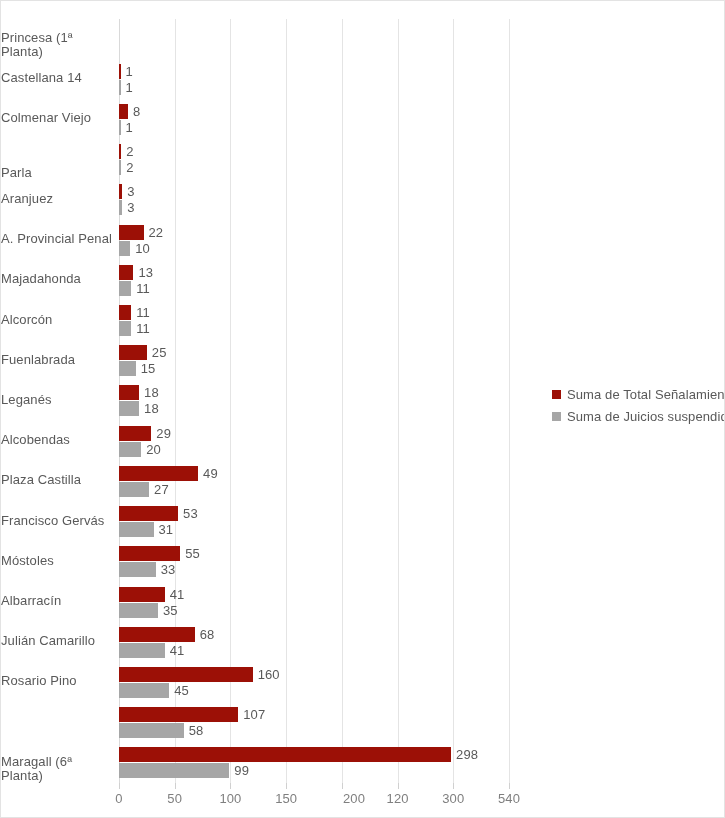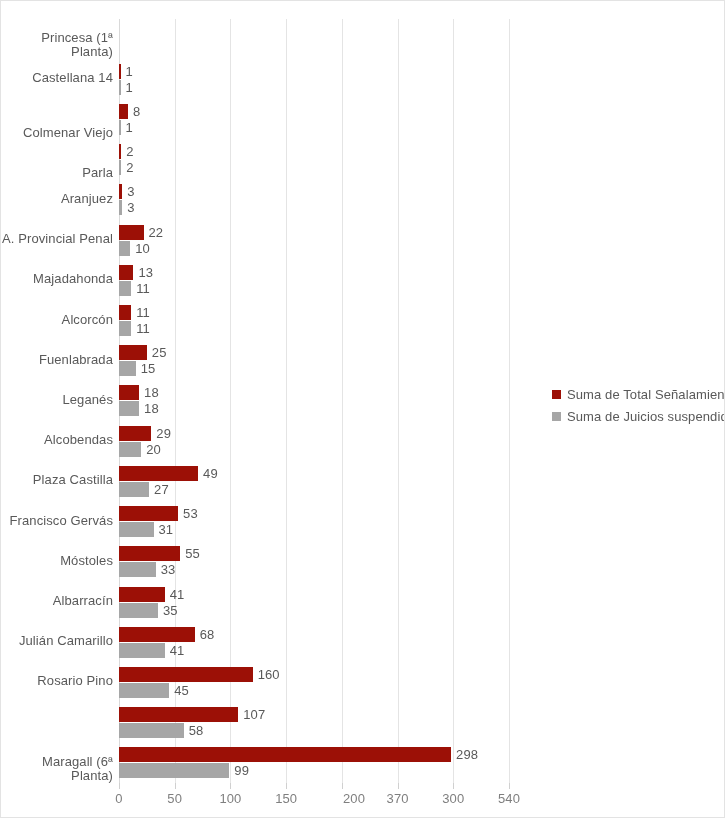--- a/index.html
+++ b/index.html
@@ -90,21 +90,21 @@
     position: absolute;
     left: 0;
     top: 18px;
     width: 112px;
     height: 764px;
   }
   .catlabel {
     position: absolute;
     right: 0;
     width: 112px;
-    text-align: right;
+    text-align: left;
     font-size: 13px;
     color: #595959;
     line-height: 1.1;
     letter-spacing: 0.1px;
   }
 
   
   #xaxis {
     position: absolute;
     left: 118px;
@@ -363,21 +363,21 @@
             <div class="bar series-1" title="Suma de Juicios suspendidos: 99" style="width: 110.314px;"></div>
             <span class="dlabel">99</span>
           </div>
         </div>
       </div>
   </div>
 
   <div id="catlabels">
       <div class="catlabel" style="top: 12.1053px;">Princesa (1ª Planta)</div>
       <div class="catlabel" style="top: 52.3158px;">Castellana 14</div>
-      <div class="catlabel" style="top: 107px;">Colmenar Viejo</div>
+      <div class="catlabel" style="top: 92px;">Colmenar Viejo</div>
       <div class="catlabel" style="top: 132.737px; margin-top: 14px;">Parla</div>
       <div class="catlabel" style="top: 172.947px;">Aranjuez</div>
       <div class="catlabel" style="top: 213.158px;">A. Provincial Penal</div>
       <div class="catlabel" style="top: 253.368px;">Majadahonda</div>
       <div class="catlabel" style="top: 293.579px;">Alcorcón</div>
       <div class="catlabel" style="top: 333.789px;">Fuenlabrada</div>
       <div class="catlabel" style="top: 374px;">Leganés</div>
       <div class="catlabel" style="top: 414.211px;">Alcobendas</div>
       <div class="catlabel" style="top: 454.421px;">Plaza Castilla</div>
       <div class="catlabel" style="top: 494.632px;">Francisco Gervás</div>
@@ -393,21 +393,21 @@
       <div class="ticklabel" style="left: 0px;">0</div>
       <div class="tick" style="left: 55.7143px;"></div>
       <div class="ticklabel" style="left: 55.7143px;">50</div>
       <div class="tick" style="left: 111.429px;"></div>
       <div class="ticklabel" style="left: 111.429px;">100</div>
       <div class="tick" style="left: 167.143px;"></div>
       <div class="ticklabel" style="left: 167.143px;">150</div>
       <div class="tick" style="left: 222.857px;"></div>
       <div class="ticklabel" style="left: 235px;">200</div>
       <div class="tick" style="left: 278.571px;"></div>
-      <div class="ticklabel" style="left: 278.571px;">370</div>
+      <div class="ticklabel" style="left: 278.571px;">120</div>
       <div class="tick" style="left: 334.286px;"></div>
       <div class="ticklabel" style="left: 334.286px;">300</div>
       <div class="tick" style="left: 390px;"></div>
       <div class="ticklabel" style="left: 390px;">540</div>
     </div>
 
   <div id="legend">
       <div class="legend-item">
         <span class="legend-swatch series-0"></span>
         <span class="legend-text">Suma de Total Señalamientos</span>

